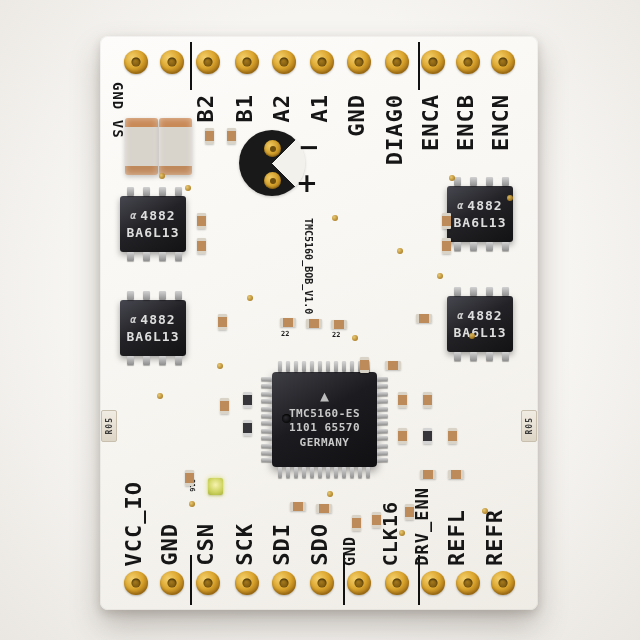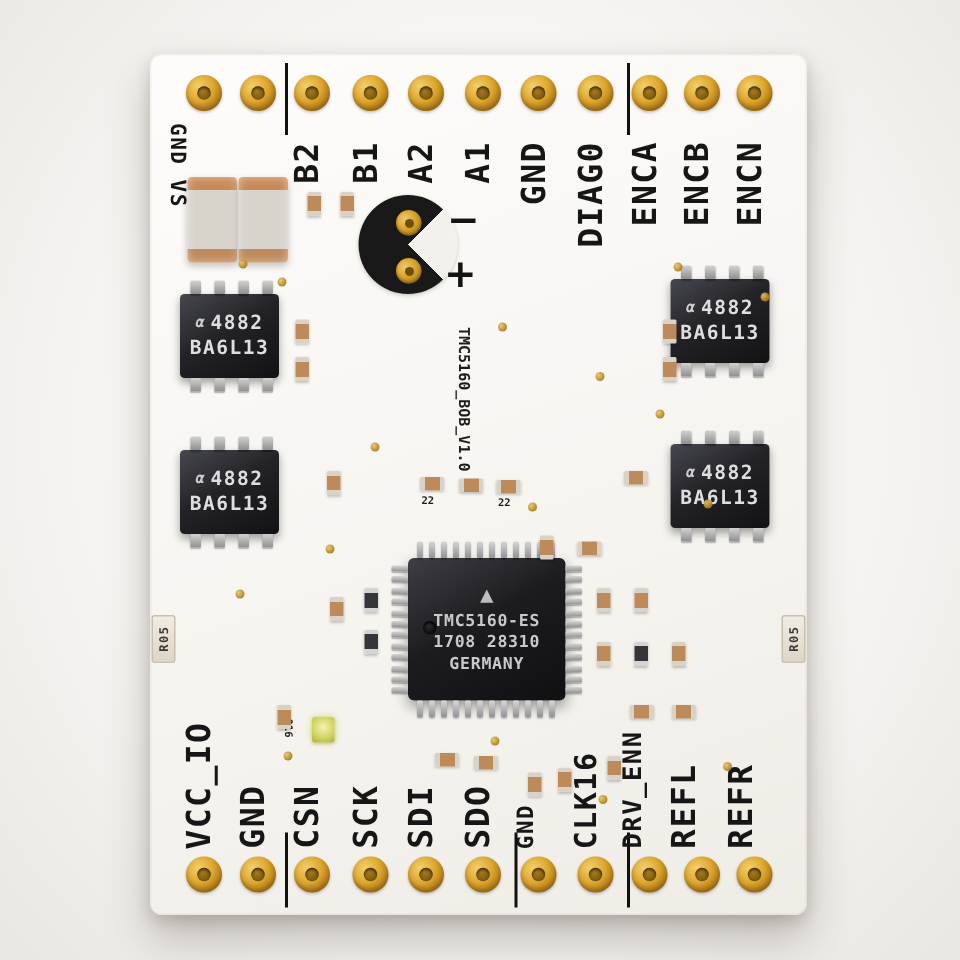--- a/index.html
+++ b/index.html
@@ -228,21 +228,21 @@
         <div class="lead" style="left: 39px; bottom: -9px;"></div>
         <div class="lead" style="left: 55px; top: -9px;"></div>
         <div class="lead" style="left: 55px; bottom: -9px;"></div>
       </div>
 
     <div class="qfp">
       <div class="body">
         <div class="dimple"></div>
         <div class="logo">▲</div>
         <div class="mline">TMC5160-ES</div>
-        <div class="mline">1708 28310</div>
+        <div class="mline">1101 65570</div>
         <div class="mline">GERMANY</div>
       </div>
     <div class="qlead" style="left: 6px; top: -11px; width: 4px; height: 11px;"></div>
         <div class="qlead" style="left: 6px; bottom: -11px; width: 4px; height: 11px;"></div>
         <div class="qlead" style="top: 5px; left: -11px; width: 11px; height: 4px;"></div>
         <div class="qlead" style="top: 5px; right: -11px; width: 11px; height: 4px;"></div>
         <div class="qlead" style="left: 14px; top: -11px; width: 4px; height: 11px;"></div>
         <div class="qlead" style="left: 14px; bottom: -11px; width: 4px; height: 11px;"></div>
         <div class="qlead" style="top: 12.4px; left: -11px; width: 11px; height: 4px;"></div>
         <div class="qlead" style="top: 12.4px; right: -11px; width: 11px; height: 4px;"></div>

